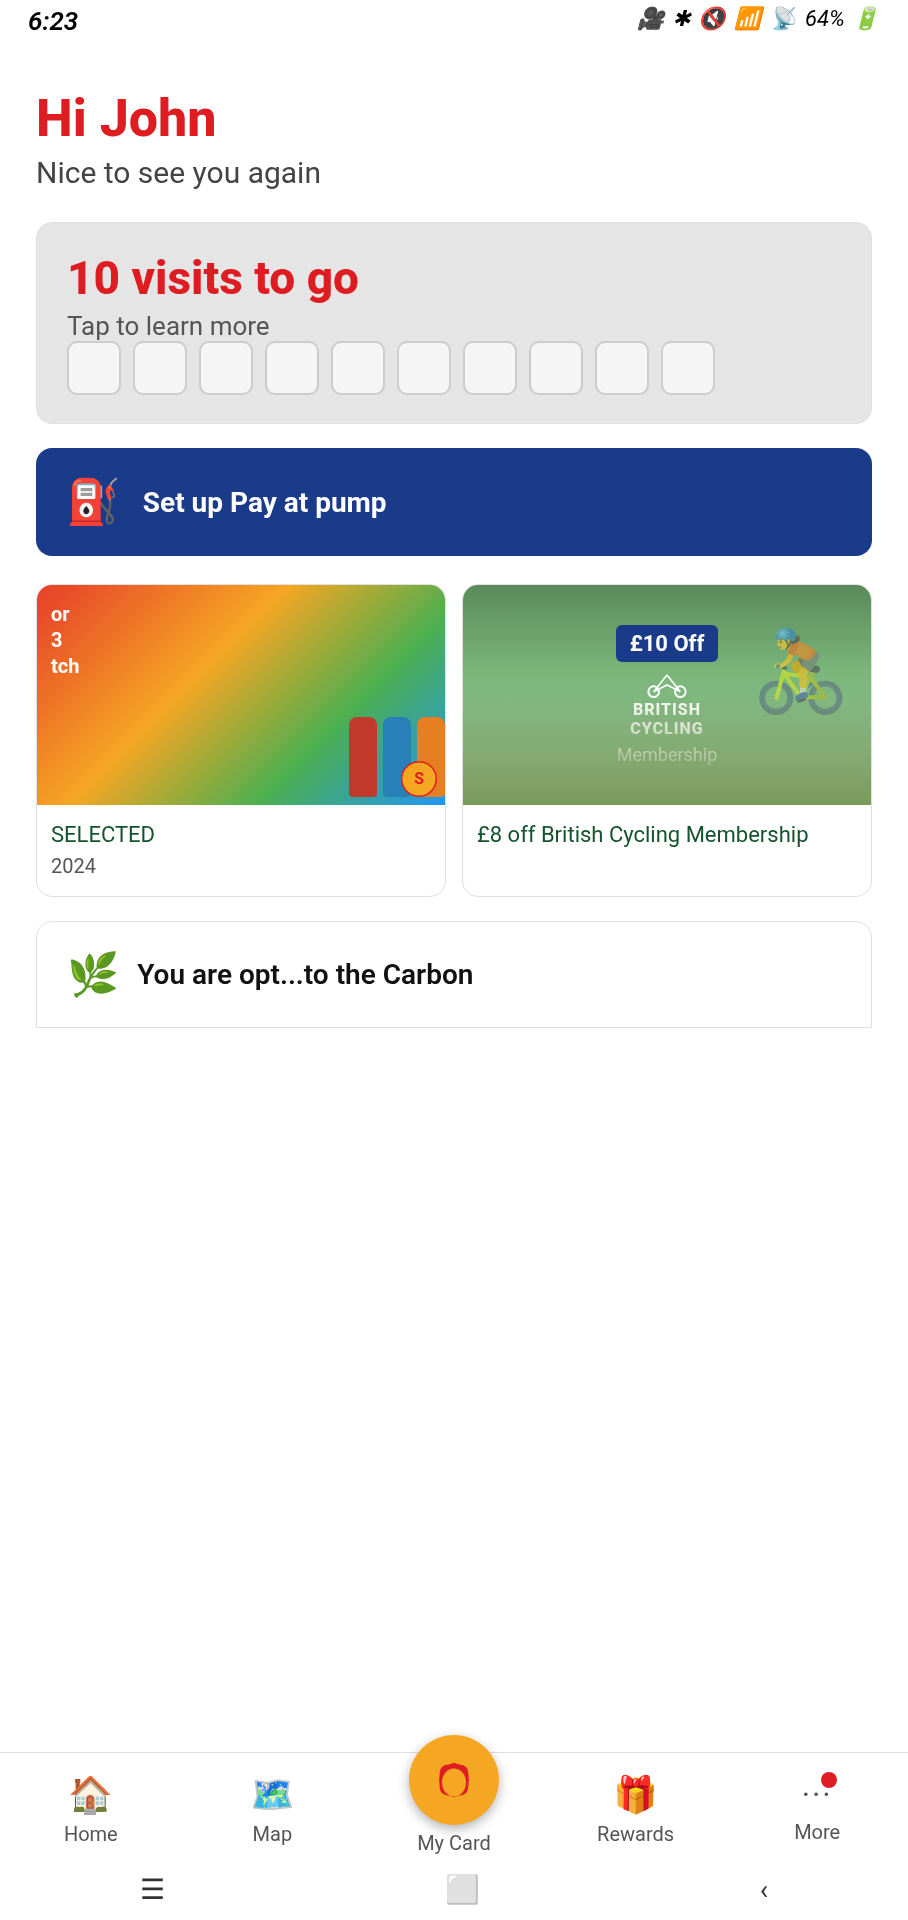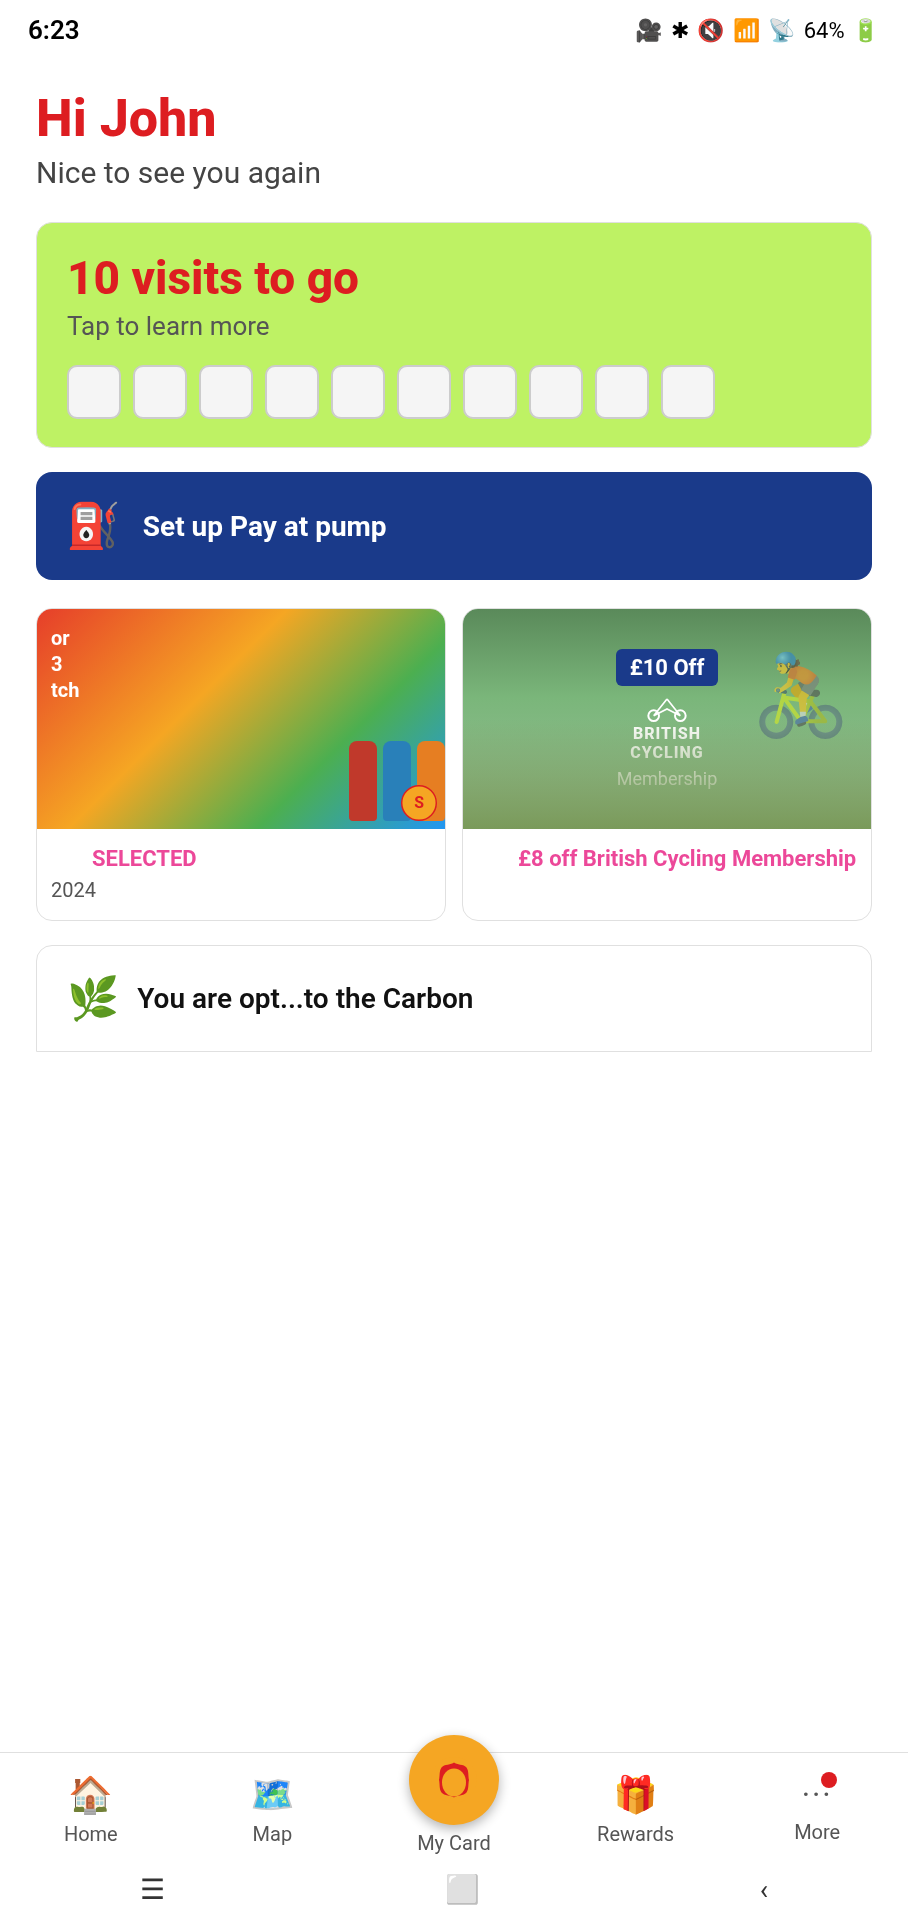--- a/index.html
+++ b/index.html
@@ -10,24 +10,25 @@
       background: #ffffff;
       font-family: -apple-system, BlinkMacSystemFont, 'Segoe UI', Roboto, sans-serif;
       position: relative;
       overflow-x: hidden;
     }
 
     
     .status-bar {
       display: flex;
       justify-content: space-between;
-      align-items: center;
+      align-items: flex-start;
       padding: 6px 28px;
       height: 60px;
       background: #fff;
+      font-style: italic;
     }
     .status-time {
       font-size: 26px;
       font-weight: 600;
       color: #000;
     }
     .status-icons {
       display: flex;
       align-items: center;
       gap: 8px;
@@ -48,36 +49,35 @@
     }
     .greeting-sub {
       font-size: 30px;
       color: #444;
       margin-top: 8px;
       margin-bottom: 32px;
     }
 
     
     .visits-card {
-      background: #bef264;
+      background: #e5e5e5;
       border: 1.5px solid #e0e0e0;
       border-radius: 16px;
       padding: 28px 30px 28px 30px;
       margin-bottom: 24px;
     }
     .visits-count {
       font-size: 46px;
       font-weight: 800;
       color: #dd1d21;
       margin-bottom: 6px;
     }
     .visits-sub {
       font-size: 26px;
       color: #555;
-      margin-bottom: 24px;
     }
     .visits-boxes {
       display: flex;
       gap: 12px;
       flex-wrap: wrap;
     }
     .visit-box {
       width: 54px;
       height: 54px;
       border: 2px solid #ccc;
@@ -216,24 +216,23 @@
       font-size: 18px;
       color: #fff;
       margin-top: 6px;
     }
 
     .promo-body {
       padding: 16px 14px 18px 14px;
     }
     .promo-title {
       font-size: 22px;
-      font-weight: 700;
-      color: #ec4899;
+      font-weight: 400;
+      color: #14532d;
       line-height: 1.3;
-      margin-left: 41px;
     }
     .promo-detail {
       font-size: 20px;
       color: #555;
       margin-top: 4px;
     }
 
     
     .carbon-section {
       margin: 24px 0 0 0;

